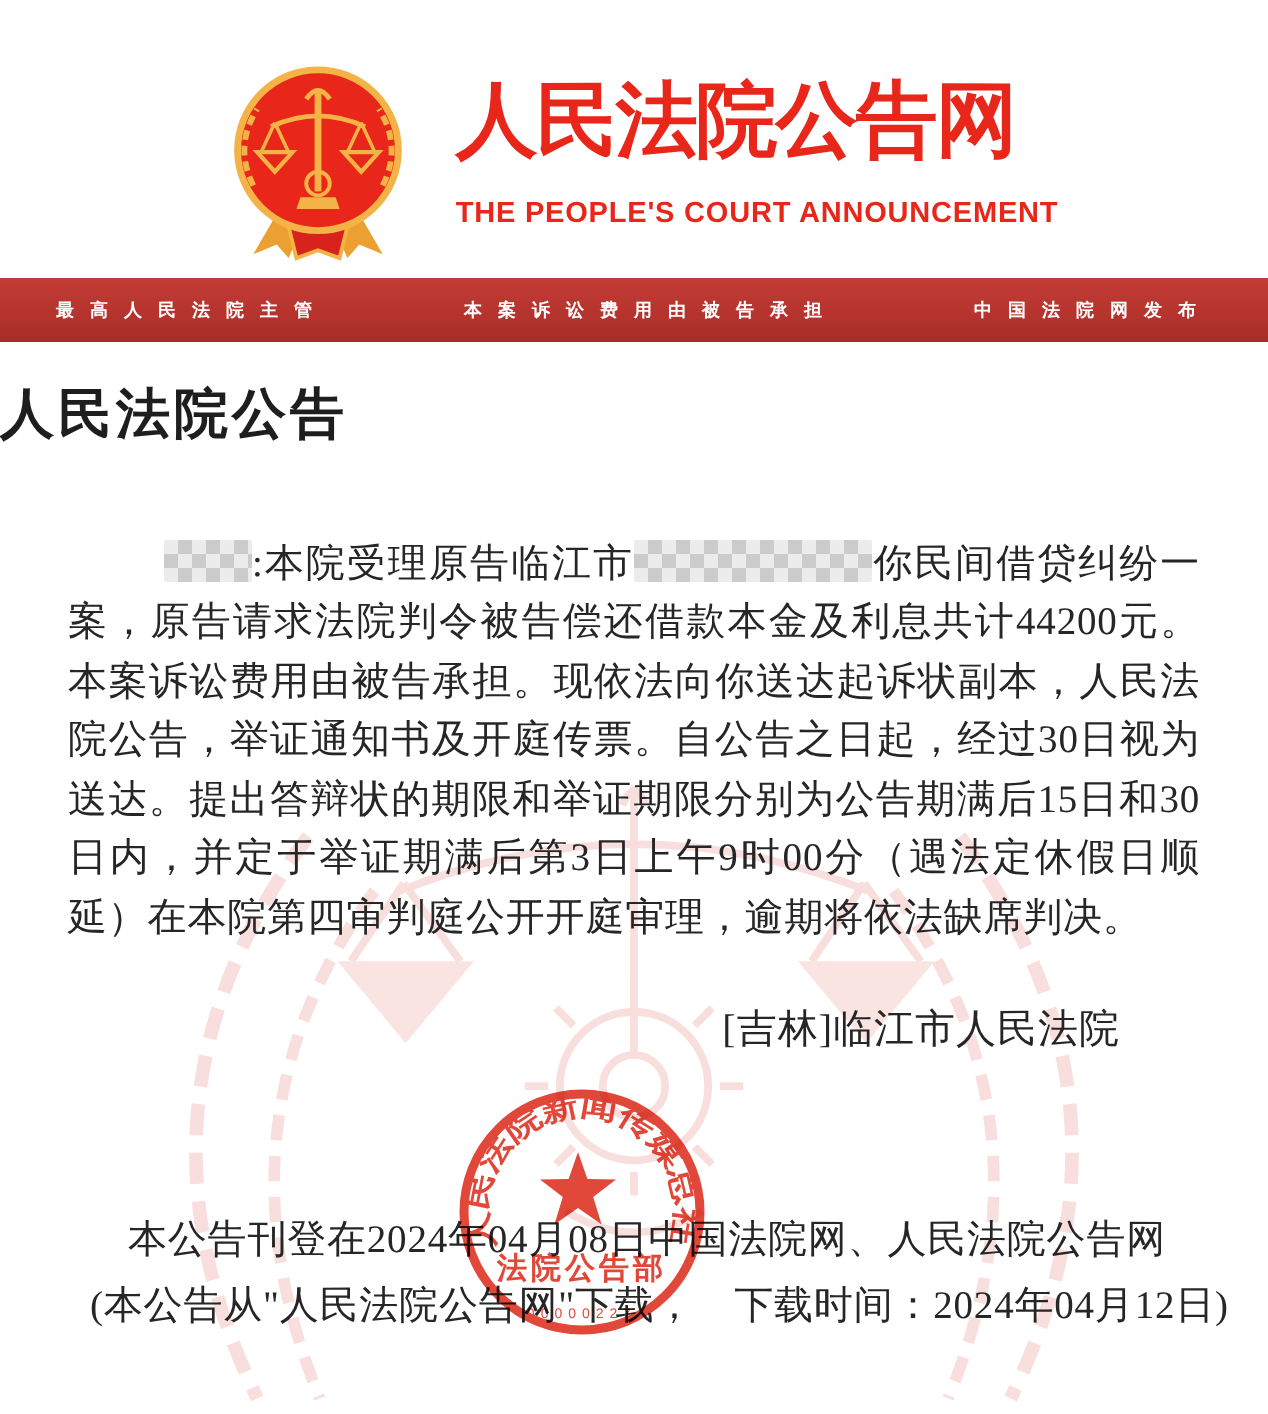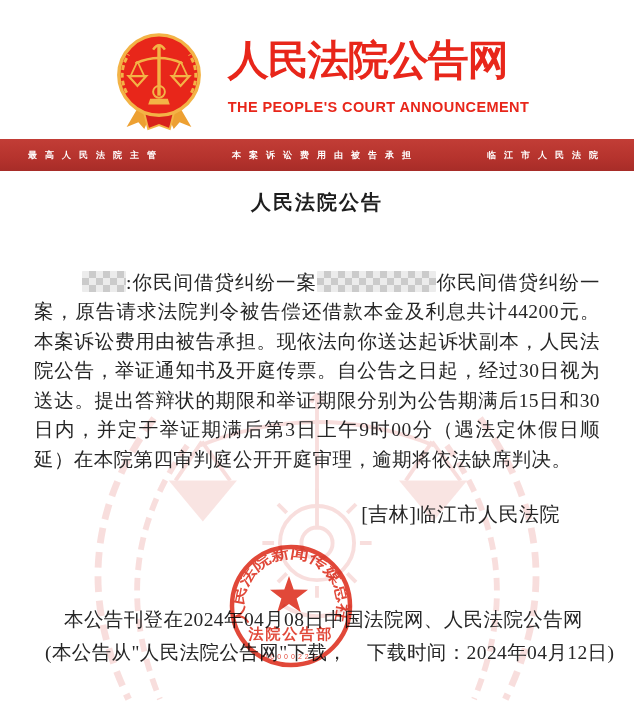--- a/index.html
+++ b/index.html
@@ -42,22 +42,22 @@
     padding:16px 28px;box-sizing:border-box;
   }
   .banner-item{
     color:#fff;font-size:9px;font-weight:bold;letter-spacing:8px;
     font-family:"Liberation Sans","DejaVu Sans",sans-serif;white-space:nowrap;
   }
   
   .watermark{position:absolute;left:32px;top:385px;width:570px;height:322px;opacity:.5;pointer-events:none;}
   
   .notice-title{
-    position:absolute;top:189px;left:0;right:0;text-align:center;
-    font-size:20px;font-weight:bold;letter-spacing:2px;color:#1e1e1e;
+    position:absolute;top:189px;left:0;right:0;
+    font-size:27px;font-weight:bold;letter-spacing:2px;color:#1e1e1e;
   }
   .notice-body{
     position:absolute;top:248px;left:34px;width:566px;
     font-size:19.5px;line-height:29.6px;letter-spacing:.4px;
     text-align:justify;text-indent:48px;color:var(--ink);
   }
   .mosaic{
     display:inline-block;height:21px;vertical-align:-3px;border-radius:1px;
     background-color:#dedede;
     background-image:
@@ -105,21 +105,21 @@
     </svg>
     <div class="brand-text">
       <div class="site-title">人民法院公告网</div>
       <div class="site-subtitle">THE PEOPLE'S COURT ANNOUNCEMENT</div>
     </div>
   </div>
 
   <div class="banner">
       <span class="banner-item">最高人民法院主管</span>
       <span class="banner-item">本案诉讼费用由被告承担</span>
-      <span class="banner-item">临江市人民法院</span>
+      <span class="banner-item">中国法院网发布</span>
     </div>
 
   <svg class="watermark" viewBox="0 0 570 330" aria-hidden="true">
     <g stroke="#f2bfbc" fill="none" stroke-width="4">
       <path d="M285,8 V148"></path>
       <path d="M279,18 Q285,4 291,18"></path>
       <path d="M165,62 Q285,14 405,62"></path>
       <path d="M167,58 L140,98 M167,58 L196,98"></path>
       <path d="M403,58 L376,98 M403,58 L432,98"></path>
       <circle cx="285" cy="162" r="38"></circle>
@@ -131,21 +131,21 @@
       <path d="M418,62 Q504,180 446,322" stroke-dasharray="13 8" stroke-width="6"></path>
       <path d="M250,226 Q285,248 320,226"></path>
     </g>
     <g fill="#f5cac7">
       <path d="M133,98 L203,98 L168,140 Z"></path>
       <path d="M369,98 L439,98 L404,140 Z"></path>
     </g>
   </svg>
 
   <div class="notice-title">人民法院公告</div>
-  <p class="notice-body"><span class="mosaic" style="width: 44px;"></span><span>:你民间借贷纠纷一案</span><span class="mosaic" style="width: 119px;"></span><span>你民间借贷纠纷一案，原告请求法院判令被告偿还借款本金及利息共计44200元。本案诉讼费用由被告承担。现依法向你送达起诉状副本，人民法院公告，举证通知书及开庭传票。自公告之日起，经过30日视为送达。提出答辩状的期限和举证期限分别为公告期满后15日和30日内，并定于举证期满后第3日上午9时00分（遇法定休假日顺延）在本院第四审判庭公开开庭审理，逾期将依法缺席判决。</span></p>
+  <p class="notice-body"><span class="mosaic" style="width: 44px;"></span><span>:本院受理原告临江市</span><span class="mosaic" style="width: 119px;"></span><span>你民间借贷纠纷一案，原告请求法院判令被告偿还借款本金及利息共计44200元。本案诉讼费用由被告承担。现依法向你送达起诉状副本，人民法院公告，举证通知书及开庭传票。自公告之日起，经过30日视为送达。提出答辩状的期限和举证期限分别为公告期满后15日和30日内，并定于举证期满后第3日上午9时00分（遇法定休假日顺延）在本院第四审判庭公开开庭审理，逾期将依法缺席判决。</span></p>
   <div class="court-line">[吉林]临江市人民法院</div>
 
   <div class="footer-line1">本公告刊登在2024年04月08日中国法院网、人民法院公告网</div>
   <div class="footer-line2">(本公告从"人民法院公告网"下载，　下载时间：2024年04月12日)</div>
 
   <svg class="seal" viewBox="0 0 130 130" aria-hidden="true">
     <defs>
       <path id="sealArc" d="M22.4,82.9 A47,47 0 1 1 107.6,82.9"></path>
     </defs>
     <circle cx="65" cy="64" r="59" fill="none" stroke="#de3423" stroke-width="4.5"></circle>

